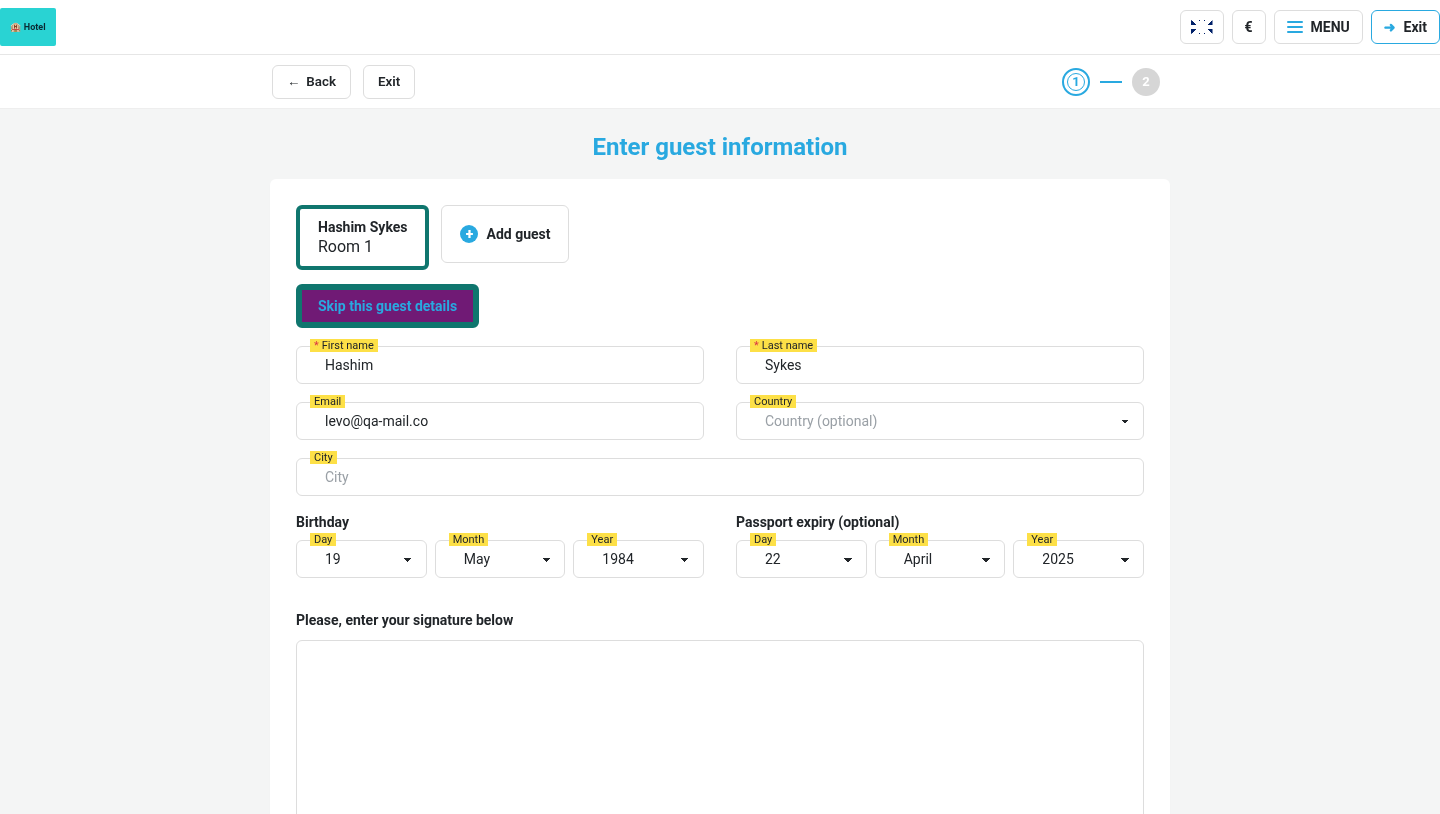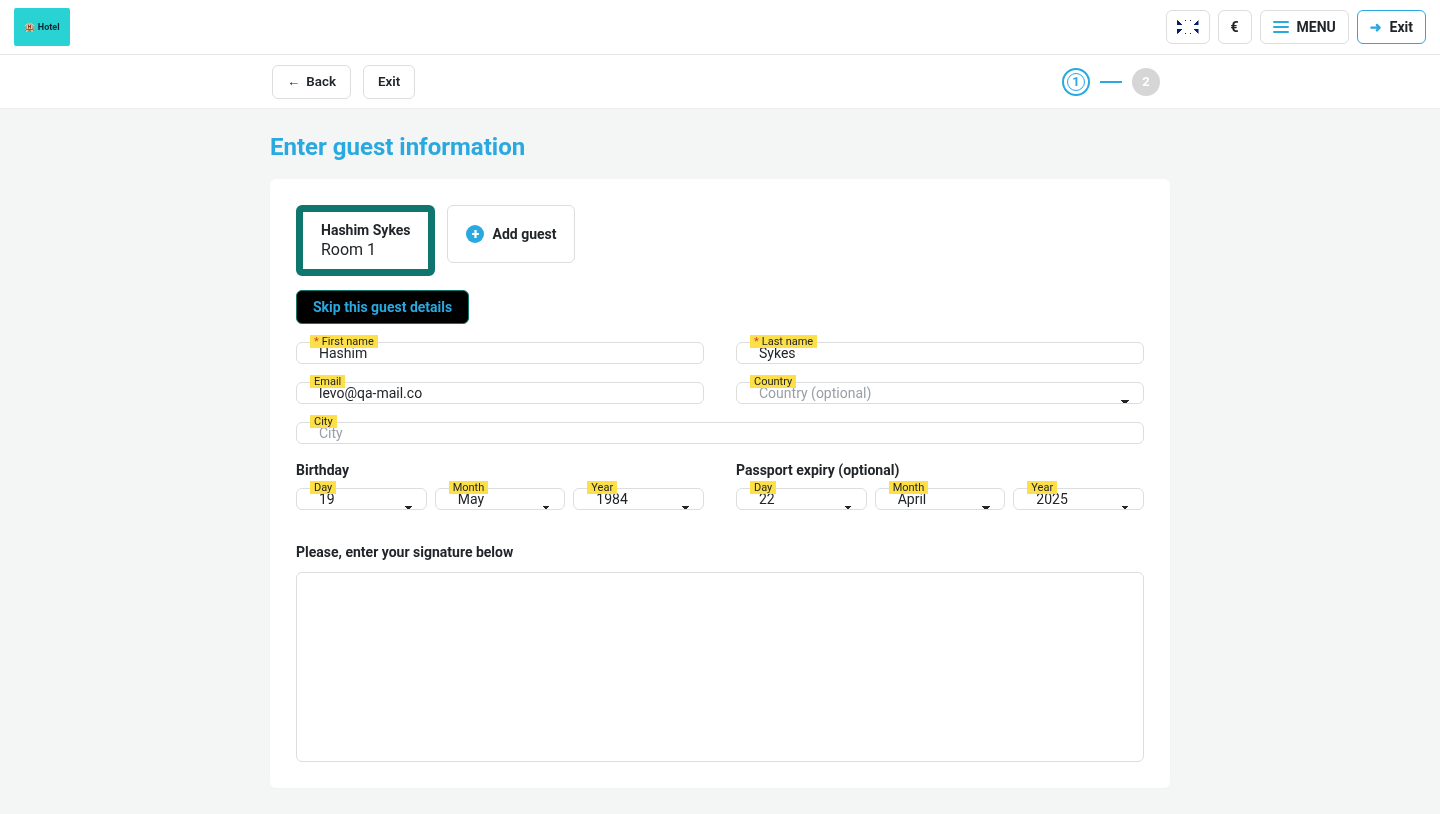--- a/index.html
+++ b/index.html
@@ -1,17 +1,17 @@
 <!DOCTYPE html>
 <html><head>
 <meta charset="utf-8">
 <style>
 *{box-sizing:border-box;margin:0;padding:0;font-family:-apple-system,BlinkMacSystemFont,"Segoe UI",Roboto,Arial,sans-serif;}
 body{background:#f4f5f5;color:#212529;font-size:14px;}
-.topbar{background:#fff;height:55px;border-bottom:1px solid #e6e6e6;display:flex;align-items:center;justify-content:space-between;padding:0 14px;}
+.topbar{background:#fff;height:55px;border-bottom:1px solid #e6e6e6;display:flex;align-items:center;justify-content:space-between;padding:0 0;}
 .logo{width:56px;height:38px;background:#29d3d3;border-radius:2px;display:flex;align-items:center;justify-content:center;font-size:9px;font-weight:700;color:#0a2a33;}
 .top-right{display:flex;gap:8px;align-items:center;}
 .pill{height:34px;border:1px solid #ddd;border-radius:6px;background:#fff;display:flex;align-items:center;padding:0 12px;font-weight:700;font-size:14px;cursor:pointer;gap:8px;}
 .pill.flag{padding:0 10px;}
 .flag-box{width:22px;height:14px;background:linear-gradient(180deg,#fff 0%,#fff 100%);position:relative;overflow:hidden;border-radius:1px;}
 .flag-box::before{content:"";position:absolute;inset:0;background:linear-gradient(#012169,#012169);clip-path:polygon(0 0,100% 0,100% 100%,0 100%);}
 .flag-box::after{content:"";position:absolute;inset:0;background:
  linear-gradient(45deg,transparent 40%,#fff 40%,#fff 60%,transparent 60%),
  linear-gradient(-45deg,transparent 40%,#fff 40%,#fff 60%,transparent 60%),
  linear-gradient(45deg,transparent 45%,#C8102E 45%,#C8102E 55%,transparent 55%),
@@ -26,35 +26,35 @@
 .exit-icon{color:#29a9e0;font-weight:700;}
 .subbar{background:#fff;height:54px;border-bottom:1px solid #eee;display:flex;align-items:center;position:relative;padding-left:272px;}
 .subbar .btn{height:34px;border:1px solid #ddd;border-radius:6px;background:#fff;padding:0 14px;display:flex;align-items:center;gap:6px;font-weight:600;cursor:pointer;color:#212529;margin-right:12px;}
 .steps{display:flex;align-items:center;gap:10px;position:absolute;right:280px;}
 .step-circle{width:28px;height:28px;border-radius:50%;display:flex;align-items:center;justify-content:center;font-weight:700;font-size:13px;}
 .step-active{border:2px solid #29a9e0;color:#29a9e0;background:#fff;position:relative;}
 .step-active::before{content:"";position:absolute;inset:3px;border-radius:50%;border:1px solid #29a9e0;}
 .step-inactive{background:#d6d6d6;color:#fff;}
 .step-line{width:22px;height:2px;background:#29a9e0;}
 .container{width:900px;margin:0 auto;padding-bottom:40px;}
-h1{color:#29a9e0;font-size:24px;font-weight:700;margin:24px 0 18px;}
+h1{color:#29a9e0;font-size:24px;font-weight:700;margin:24px 0 18px;text-align:center;}
 .card{background:#fff;border-radius:6px;box-shadow:0 1px 2px rgba(0,0,0,.02);padding:26px;}
 .tabs{display:flex;gap:12px;margin-bottom:14px;}
-.guest-tab{border:7px solid #0f766e;border-radius:6px;padding:10px 18px;min-width:116px;cursor:pointer;}
+.guest-tab{border:4px solid #0f766e;border-radius:6px;padding:10px 18px;min-width:116px;cursor:pointer;}
 .guest-tab .name{font-weight:700;font-size:14px;color:#212529;}
 .guest-tab .room{font-size:16px;color:#212529;margin-top:2px;}
 .add-tab{border:1px solid #ddd;border-radius:6px;padding:0 18px;display:flex;align-items:center;gap:8px;cursor:pointer;font-weight:700;height:58px;}
 .add-icon{width:18px;height:18px;border-radius:50%;background:#29a9e0;display:flex;align-items:center;justify-content:center;color:#fff;font-weight:900;font-size:14px;line-height:1;}
-.skip-btn{border:1px solid #0f766e;color:#29a9e0;border-radius:6px;background:#000000;padding:8px 16px;font-weight:700;cursor:pointer;font-size:14px;margin-bottom:18px;}
+.skip-btn{border:6px solid #0f766e;color:#29a9e0;border-radius:6px;background:#701a75;padding:8px 16px;font-weight:700;cursor:pointer;font-size:14px;margin-bottom:18px;}
 .row{display:flex;gap:32px;margin-bottom:18px;}
 .col{flex:1;}
 .field{position:relative;}
 .field-label{position:absolute;top:-7px;left:14px;background:#fde047;padding:0 4px;font-size:11px;color:#212529;z-index:1;}
 .field-label .req{color:#dc3545;margin-right:3px;}
-.input,.select{width:100%;height:22px;border:1px solid #ddd;border-radius:6px;padding:0 22px;font-size:14px;color:#212529;outline:none;background:#fff;}
+.input,.select{width:100%;height:38px;border:1px solid #ddd;border-radius:6px;padding:0 28px;font-size:14px;color:#212529;outline:none;background:#fff;}
 .input::placeholder{color:#9aa0a6;}
 .select{appearance:none;cursor:pointer;background-image:linear-gradient(45deg,transparent 50%,#212529 50%),linear-gradient(-45deg,transparent 50%,#212529 50%);background-position:calc(100% - 18px) 17px,calc(100% - 14px) 17px;background-size:4px 4px;background-repeat:no-repeat;}
 .select.placeholder{color:#9aa0a6;}
 .group-label{font-weight:700;font-size:14px;margin-bottom:10px;display:block;}
 .date-row{display:flex;gap:8px;}
 .date-row .field{flex:1;}
 .sig-label{font-weight:700;font-size:14px;margin:34px 0 12px;display:block;}
 .sig-box{width:100%;height:190px;border:1px solid #ddd;border-radius:6px;cursor:crosshair;}
 </style>
 </head>

